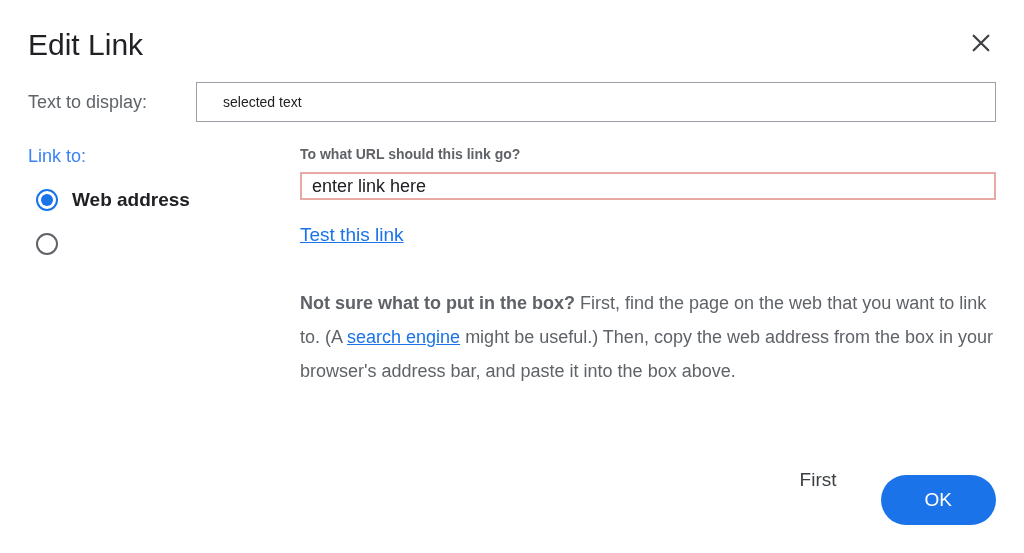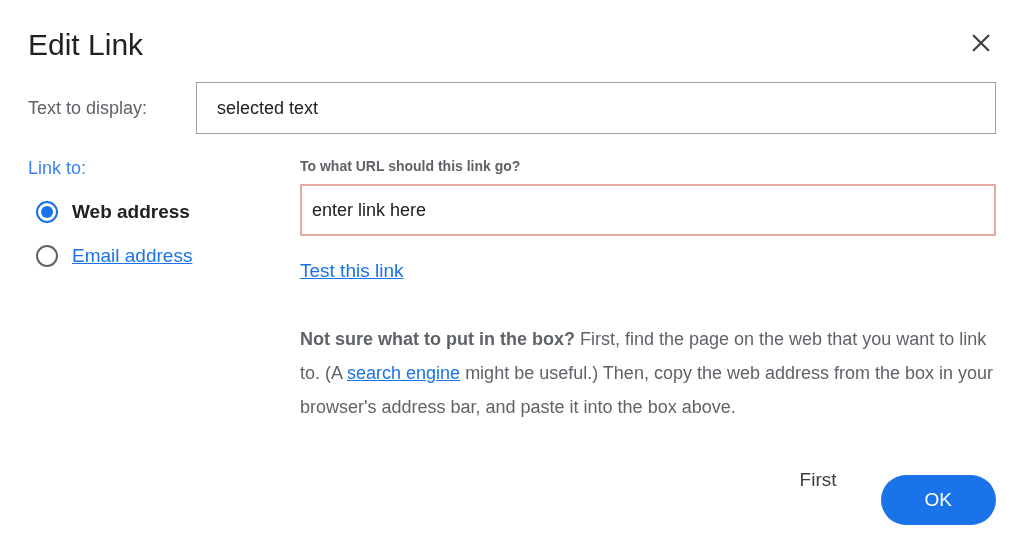--- a/index.html
+++ b/index.html
@@ -40,24 +40,24 @@
       margin-bottom: 24px;
     }
     .row1-label {
       font-size: 18px;
       color: #5f6368;
       width: 168px;
       flex-shrink: 0;
     }
     .text-input {
       flex: 1;
-      height: 52px;
+      height: 40px;
       border: 1px solid #9aa0a6;
-      font-size: 18px;
-      padding: 4px 20px;
+      font-size: 14px;
+      padding: 4px 26px;
       color: #202124;
       font-family: inherit;
     }
 
     .row2 {
       display: flex;
       align-items: flex-start;
     }
     .left-col {
       width: 272px;
@@ -111,21 +111,21 @@
       flex: 1;
     }
     .url-prompt {
       font-size: 14px;
       font-weight: 700;
       color: #5f6368;
       margin-bottom: 10px;
     }
     .url-input {
       width: 100%;
-      height: 52px;
+      height: 28px;
       border: 2px solid #e8a9a4;
       font-size: 18px;
       padding: 4px 10px;
       color: #202124;
       font-family: inherit;
       margin-bottom: 24px;
     }
     .test-link {
       color: #1a73e8;
       font-size: 19px;
@@ -198,21 +198,20 @@
   <div class="left-col">
     <span class="linkto-label">Link to:</span>
 
     <div class="radio-item">
       <span class="radio-circle selected"></span>
       <span class="radio-label bold">Web address</span>
     </div>
 
     <div class="radio-item">
       <span class="radio-circle"></span>
-      <span class="radio-label link">Email address</span>
     </div>
   </div>
 
   <div class="right-col">
     <div class="url-prompt">To what URL should this link go?</div>
     <input type="text" class="url-input" value="enter link here" style="">
     <a class="test-link">Test this link</a>
     <p class="help-text">
       <span class="help-bold">Not sure what to put in the box?</span><span> First, find the page on the web that you want to link to. (A </span><a class="help-link">search engine</a><span> might be useful.) Then, copy the web address from the box in your browser's address bar, and paste it into the box above.</span>
     </p>

